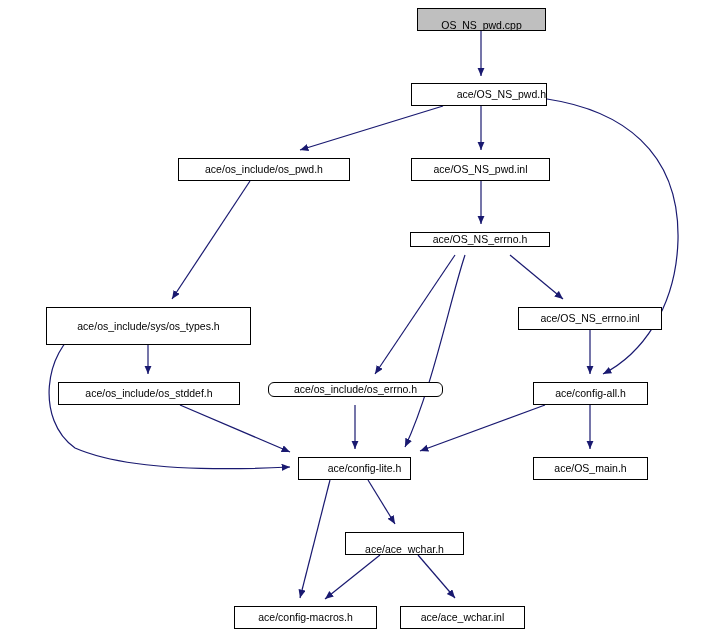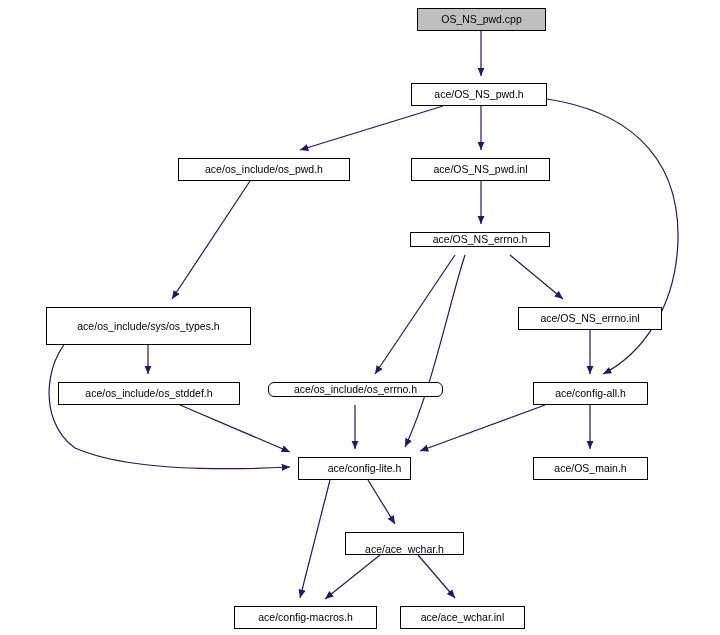--- a/index.html
+++ b/index.html
@@ -89,25 +89,25 @@
       <path d="M368,480 L395,524"></path>
 
       <path d="M330,480 L300,598"></path>
 
       <path d="M380,555 L325,599"></path>
 
       <path d="M418,555 L455,598"></path>
     </g>
   </svg>
 
-  <div class="node root" style="left:417px; top:8px; width:129px; height:23px;">
+  <div class="node root" style="left:417px; top:8px; width:129px; height:23px;align-items:flex-end;">
     <span>OS_NS_pwd.cpp</span>
   </div>
 
-  <div class="node" style="left:411px; top:83px; width:136px; height:23px;">
+  <div class="node" style="left:411px; top:83px; width:136px; height:23px;justify-content:flex-end;">
     <span>ace/OS_NS_pwd.h</span>
   </div>
 
   <div class="node" style="left:178px; top:158px; width:172px; height:23px;">
     <span>ace/os_include/os_pwd.h</span>
   </div>
 
   <div class="node" style="left:411px; top:158px; width:139px; height:23px;">
     <span>ace/OS_NS_pwd.inl</span>
   </div>

